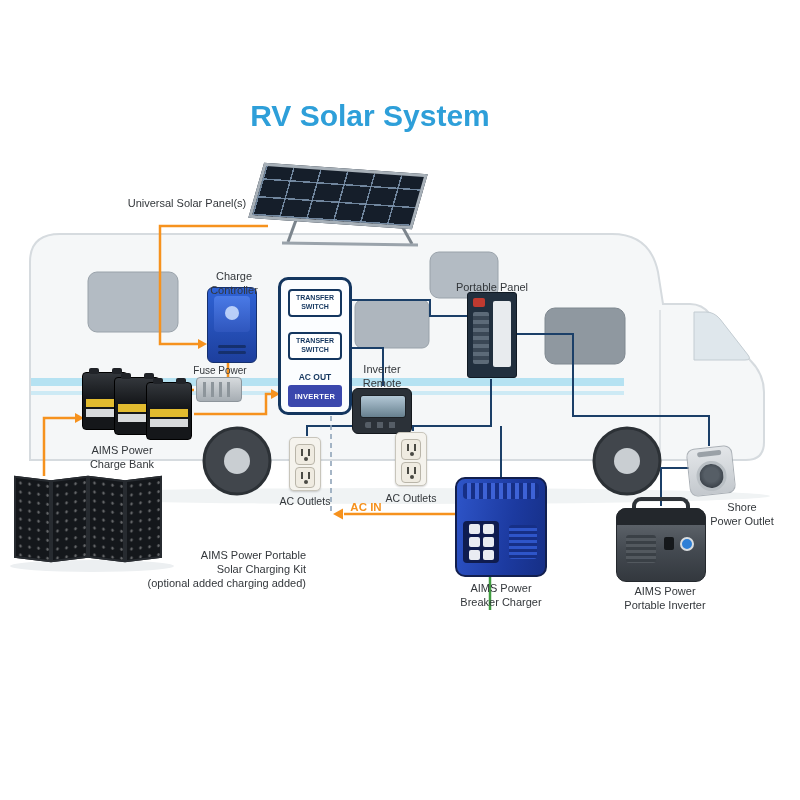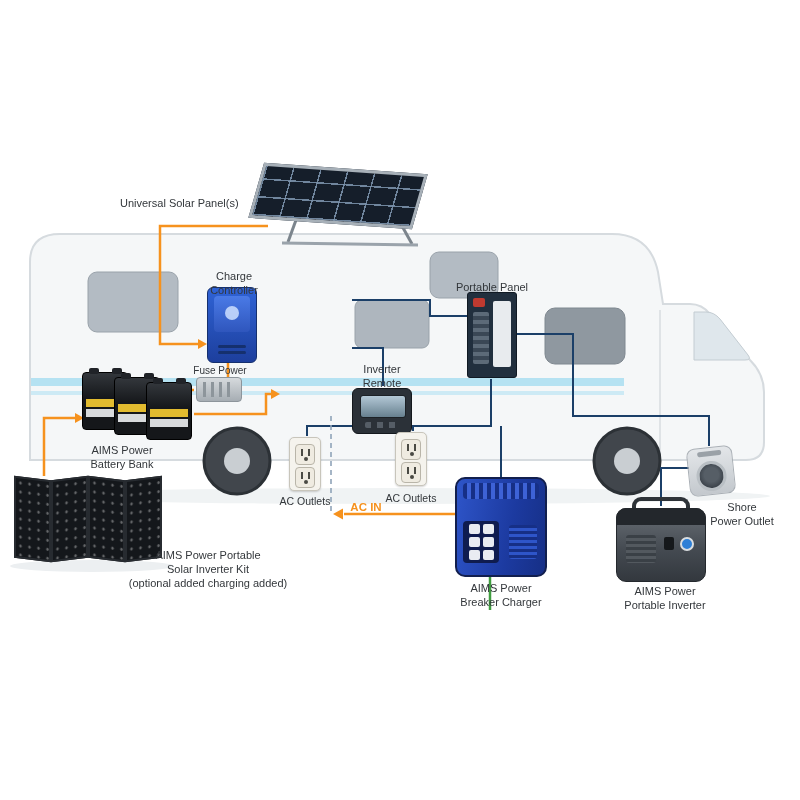--- a/index.html
+++ b/index.html
@@ -110,20 +110,32 @@
                                repeating-linear-gradient(0deg, rgba(122,145,170,.9) 0 1.5px, transparent 1.5px 18px);"></div>
 
   <div class="comp" style="left:207px;top:287px;width:50px;height:76px;background:linear-gradient(#2f63d6,#1d3f9d);
               border:1px solid #15306e;border-radius:6px;">
     <div style="position:absolute;left:6px;top:8px;right:6px;height:36px;background:linear-gradient(#4a7ae6,#2f56bd);border-radius:4px;"></div>
     <div style="position:absolute;left:50%;top:18px;width:14px;height:14px;margin-left:-7px;border-radius:50%;background:#cfe0ff;opacity:.85;"></div>
     <div style="position:absolute;left:10px;bottom:14px;right:10px;height:3px;background:#15306e;border-radius:2px;"></div>
     <div style="position:absolute;left:10px;bottom:8px;right:10px;height:3px;background:#15306e;border-radius:2px;"></div>
   </div>
 
+  <div id="ts-panel" class="comp">
+    <div class="ts-box" style="top:9px;">
+      <span>TRANSFER SWITCH</span>
+    </div>
+    <div class="ts-box" style="top:52px;">
+      <span>TRANSFER SWITCH</span>
+    </div>
+    <div class="ac-out-label" style="top:92px;">AC OUT</div>
+    <div class="inv-box" style="top:105px;">
+      <span>INVERTER</span>
+    </div>
+  </div>
 
   <div class="comp" style="left:467px;top:292px;width:50px;height:86px;background:#212f3e;border:1px solid #101923;border-radius:3px;">
     <div style="position:absolute;left:5px;top:5px;width:12px;height:9px;background:#c03a30;border-radius:2px;"></div>
     <div style="position:absolute;left:5px;top:19px;width:16px;height:52px;background:repeating-linear-gradient(#5c6a78 0 4px,#3a4755 4px 8px);border-radius:2px;"></div>
     <div style="position:absolute;right:5px;top:8px;width:18px;height:66px;background:#e8ebee;border-radius:2px;"></div>
   </div>
 
   <div class="comp" style="left:352px;top:388px;width:60px;height:46px;background:#2b3138;border:1px solid #14181d;border-radius:6px;">
     <div style="position:absolute;left:7px;top:6px;width:46px;height:23px;background:linear-gradient(#b3c8d6,#67808f);border-radius:3px;border:1px solid #1c2126;"></div>
     <div style="position:absolute;left:12px;bottom:5px;width:36px;height:6px;background:repeating-linear-gradient(90deg,#555d66 0 6px,transparent 6px 12px);border-radius:2px;"></div>
@@ -195,34 +207,35 @@
     <div style="position:absolute;right:12px;top:29px;width:14px;height:14px;border-radius:50%;background:#2e7fd6;border:2px solid #d9dde0;"></div>
   </div>
 
   <div class="comp" style="left:688px;top:447px;width:46px;height:48px;background:linear-gradient(#e3e6e9,#c3c8cd);
               border:1px solid #a9afb5;border-radius:8px;transform:rotate(-6deg);">
     <div style="position:absolute;left:10px;right:10px;top:3px;height:5px;background:#9aa1a7;border-radius:2px;"></div>
     <div style="position:absolute;left:50%;top:28px;width:30px;height:30px;margin:-15px 0 0 -15px;border-radius:50%;
                 background:radial-gradient(circle at 50% 45%, #565e66 40%, #3a4149 75%);border:3px solid #b9bfc4;"></div>
   </div>
 
-
-  <div class="label nowrap" style="left:120px;top:197px;width:134px;text-align:left;">Universal Solar Panel(s)</div>
+  <div id="title" class="label">RV Solar System</div>
+
+  <div class="label nowrap" style="left:120px;top:197px;width:134px;text-align:center;">Universal Solar Panel(s)</div>
 
   <div class="label" style="left:196px;top:270px;width:76px;"><span>Charge</span><br><span>Controller</span></div>
 
   <div class="label nowrap" style="left:442px;top:281px;width:100px;">Portable Panel</div>
 
   <div class="label" style="left:350px;top:363px;width:64px;"><span>Inverter</span><br><span>Remote</span></div>
 
   <div class="label nowrap" style="left:192px;top:365px;width:56px;font-size:10px;">Fuse Power</div>
 
-  <div class="label" style="left:70px;top:444px;width:104px;"><span>AIMS Power</span><br><span>Battery Bank</span></div>
-
-  <div class="label" style="left:110px;top:549px;width:196px;"><span>AIMS Power Portable</span><br><span>Solar Inverter Kit</span><br><span>(optional added charging added)</span></div>
+  <div class="label" style="left:70px;top:444px;width:104px;"><span>AIMS Power</span><br><span>Charge Bank</span></div>
+
+  <div class="label" style="left:110px;top:549px;width:196px;text-align:right;"><span>AIMS Power Portable</span><br><span>Solar Charging Kit</span><br><span>(optional added charging added)</span></div>
 
   <div class="label nowrap" style="left:277px;top:495px;width:56px;font-size:10.5px;">AC Outlets</div>
 
   <div class="label nowrap" style="left:383px;top:492px;width:56px;font-size:10.5px;">AC Outlets</div>
 
   <div class="label nowrap" style="left:346px;top:500px;width:40px;color:#f6921e;font-weight:bold;font-size:11.5px;">AC IN</div>
 
   <div class="label" style="left:448px;top:582px;width:106px;"><span>AIMS Power</span><br><span>Breaker Charger</span></div>
 
   <div class="label" style="left:606px;top:585px;width:118px;"><span>AIMS Power</span><br><span>Portable Inverter</span></div>

